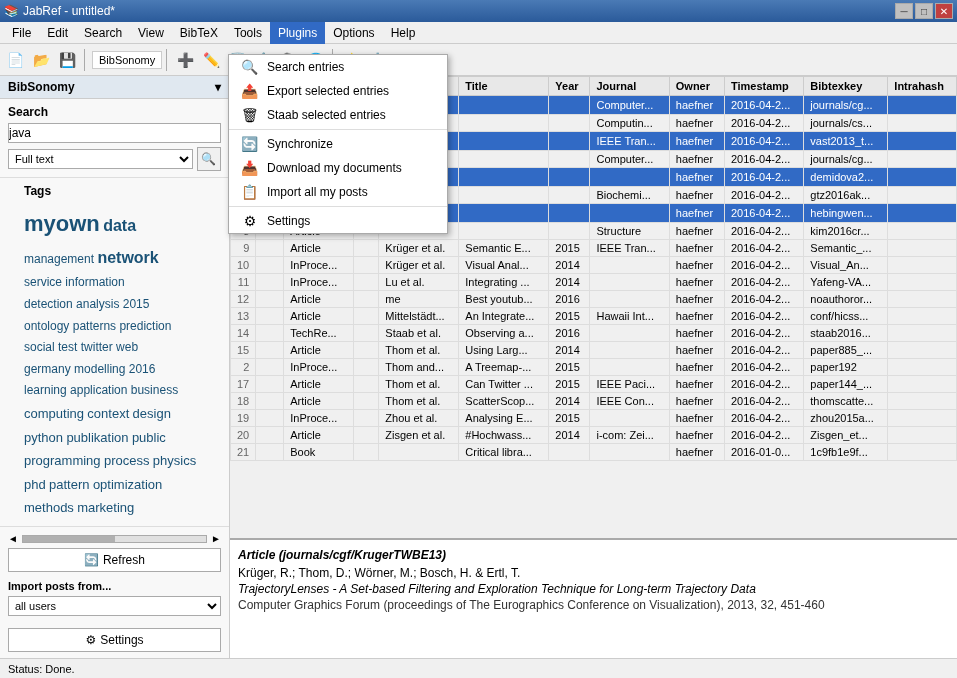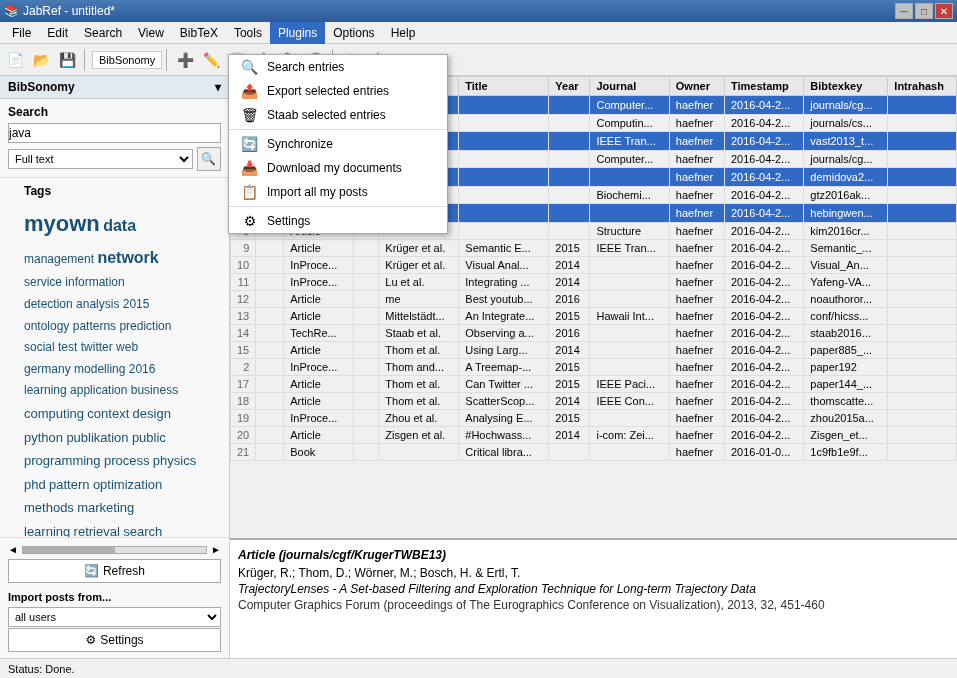--- a/index.html
+++ b/index.html
@@ -46,21 +46,21 @@
     .tag-xl { font-size: 22px; font-weight: bold; }
     .tag-l { font-size: 16px; font-weight: bold; }
     .tag-m { font-size: 12px; }
     .tag-s { font-size: 12px; }
     .tag-xs { font-size: 13px; }
 
     
     #left-bottom { padding: 6px 8px; border-top: 1px solid #ddd; }
     #refresh-btn { width: 100%; background: white; border: 1px solid #aaa; padding: 4px; font-size: 12px; cursor: pointer; display: flex; align-items: center; justify-content: center; gap: 4px; margin-bottom: 8px; }
     #import-label { font-size: 11px; font-weight: bold; margin-bottom: 4px; }
-    #import-select { width: 100%; border: 1px solid #aaa; padding: 2px; font-size: 11px; background: white; margin-bottom: 1px; }
+    #import-select { width: 100%; border: 1px solid #aaa; padding: 2px; font-size: 11px; background: white; margin-bottom: 12px; }
     #settings-btn { width: 100%; background: white; border: 1px solid #aaa; padding: 4px; font-size: 12px; cursor: pointer; display: flex; align-items: center; justify-content: center; gap: 4px; }
 
     
     #right-panel { flex: 1; display: flex; flex-direction: column; overflow: hidden; }
 
     
     #table-area { flex: 1; overflow: auto; }
     table { width: 100%; border-collapse: collapse; font-size: 11px; }
     thead th { background: #e8e8e8; border: 1px solid #ccc; padding: 3px 6px; text-align: left; font-weight: bold; position: sticky; top: 0; z-index: 5; cursor: pointer; white-space: nowrap; }
     tbody tr { cursor: pointer; }

